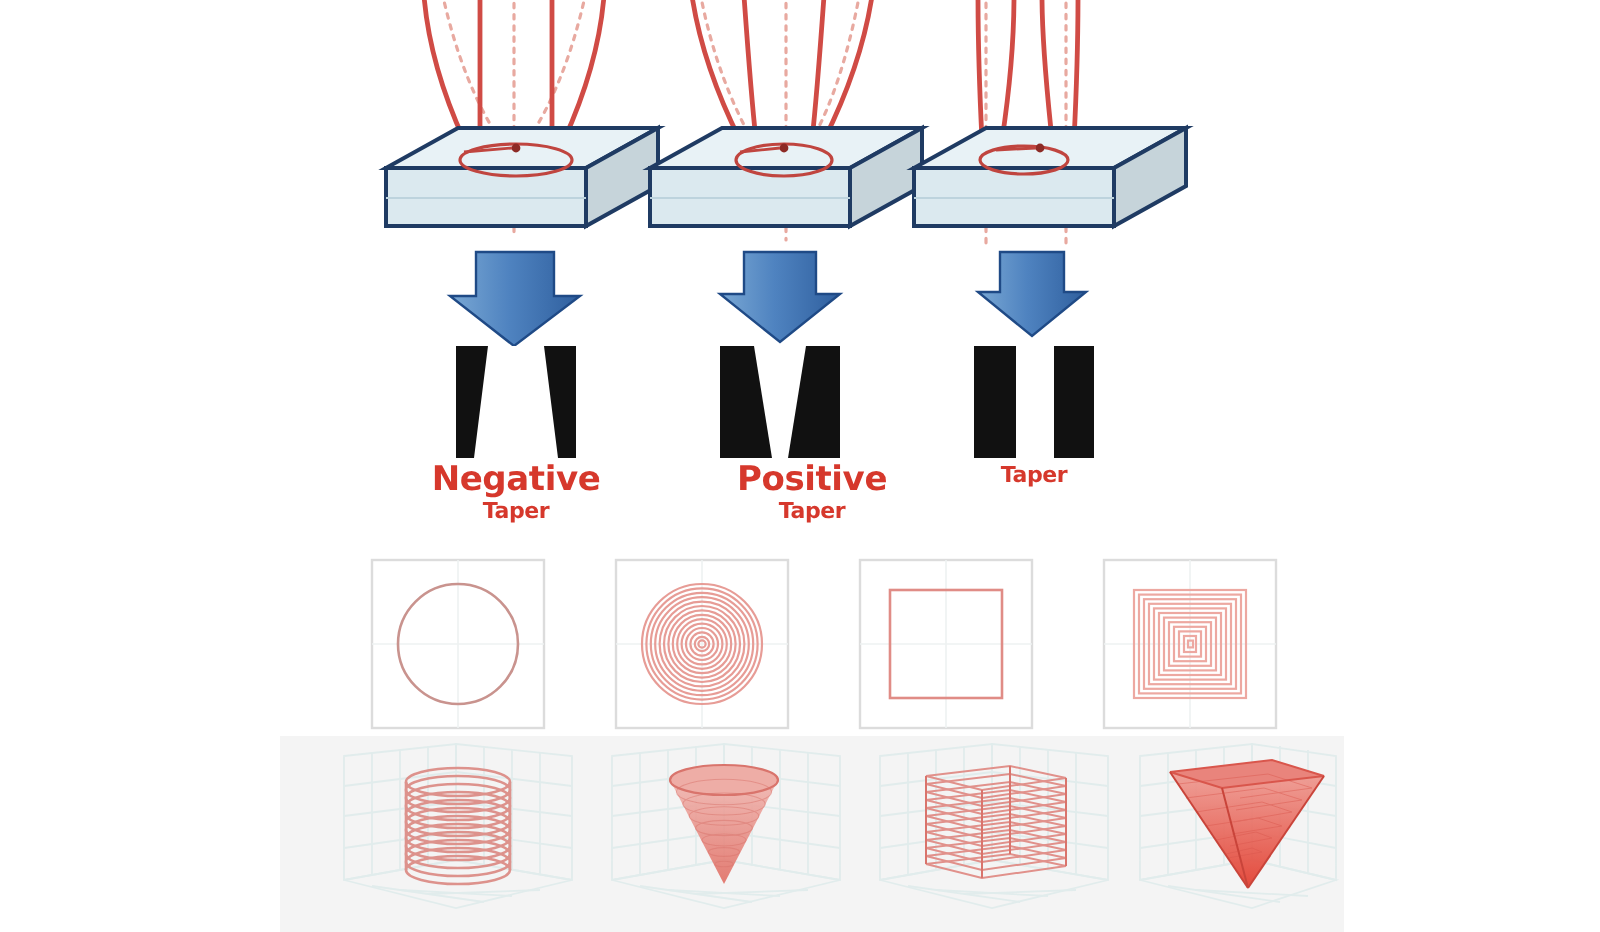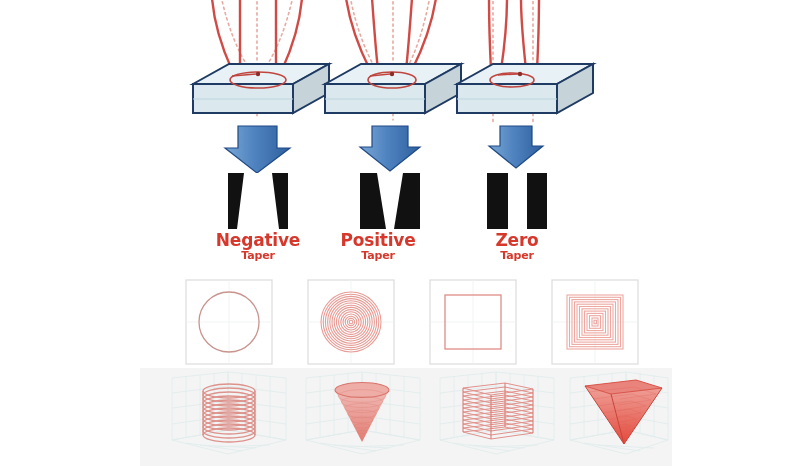--- a/index.html
+++ b/index.html
@@ -141,26 +141,25 @@
     <g>
       <rect x="487" y="173" width="60" height="56" fill="#111111"></rect>
       <rect x="508" y="173" width="19" height="56" fill="#ffffff"></rect>
     </g>
   </svg>
 
   <div class="taperlabel" style="left:198px;top:232px;width:120px;">
     <span class="l1">Negative</span>
     <span class="l2">Taper</span>
   </div>
-  <div class="taperlabel" style="left:318px;top:232px;width:120px;">
+  <div class="taperlabel" style="left:346px;top:232px;width:120px;">
     <span class="l1">Positive</span>
     <span class="l2">Taper</span>
   </div>
   <div class="taperlabel" style="left:457px;top:232px;width:120px;">
-    <span class="l1">Zero</span>
     <span class="l2">Taper</span>
   </div>
 
   <svg class="layer">
 
     <rect x="140" y="368" width="532" height="98" fill="#f4f4f4"></rect>
 
     <g>
       <rect x="186" y="280" width="86" height="84" fill="#ffffff" stroke="#dcdcdc" stroke-width="1.2"></rect>
       <g stroke="#eef2f2" stroke-width="0.8">

